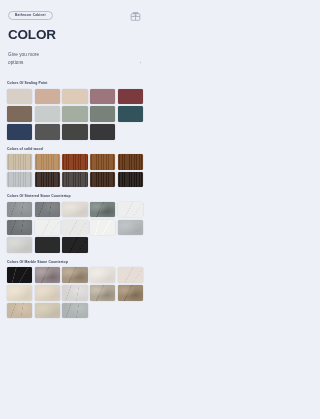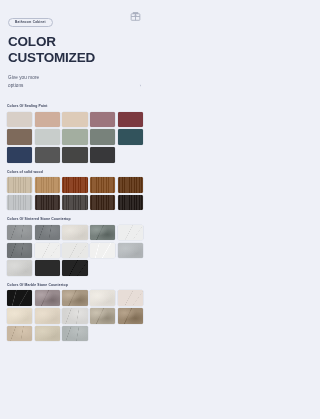--- a/index.html
+++ b/index.html
@@ -12,21 +12,21 @@
   .page {
     position: relative;
     width: 150px; height: 419px;
     background: #eef0f7;
     padding: 0;
   }
 
   
   .header {
     position: relative;
-    padding: 9px 8px 0 8px;
+    padding: 2px 8px 0 8px;
   }
   .badge {
     display: inline-block;
     border: 0.7px solid #b9bfd0;
     border-radius: 7px;
     padding: 1.5px 6px;
     font-size: 3.1px;
     letter-spacing: 0.25px;
     color: #3d4458;
     font-weight: 600;
@@ -101,21 +101,20 @@
         <line x1="12" y1="7" x2="12" y2="19"></line>
         <line x1="4" y1="12" x2="20" y2="12"></line>
         <path d="M7 4h10v3H7z" fill="#8d94a8" stroke="none"></path>
         <line x1="9.6" y1="10" x2="10.6" y2="10" stroke-width="1.4"></line>
         <line x1="13.4" y1="10" x2="14.4" y2="10" stroke-width="1.4"></line>
       </svg>
     </span>
 
     <div class="title">
       <div>COLOR</div>
-      <div>CUSTOMIZED</div>
     </div>
 
     <div class="subtitle">
       <div>Give you more</div>
       <div>options</div>
     </div>
 
     <span class="scroll-dot">›</span>
   </div>
 

